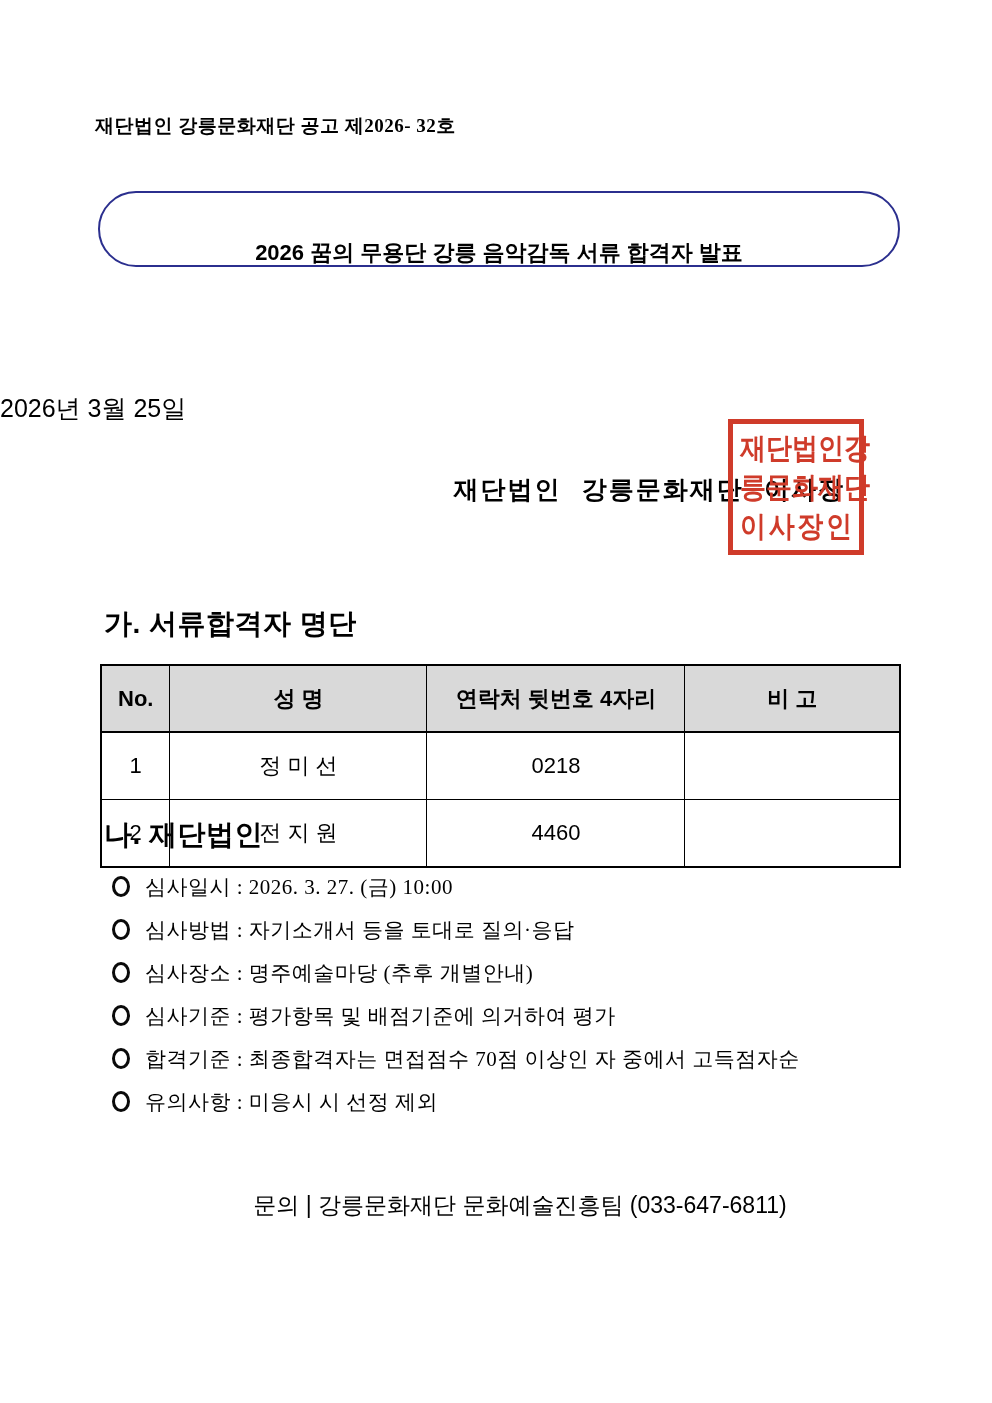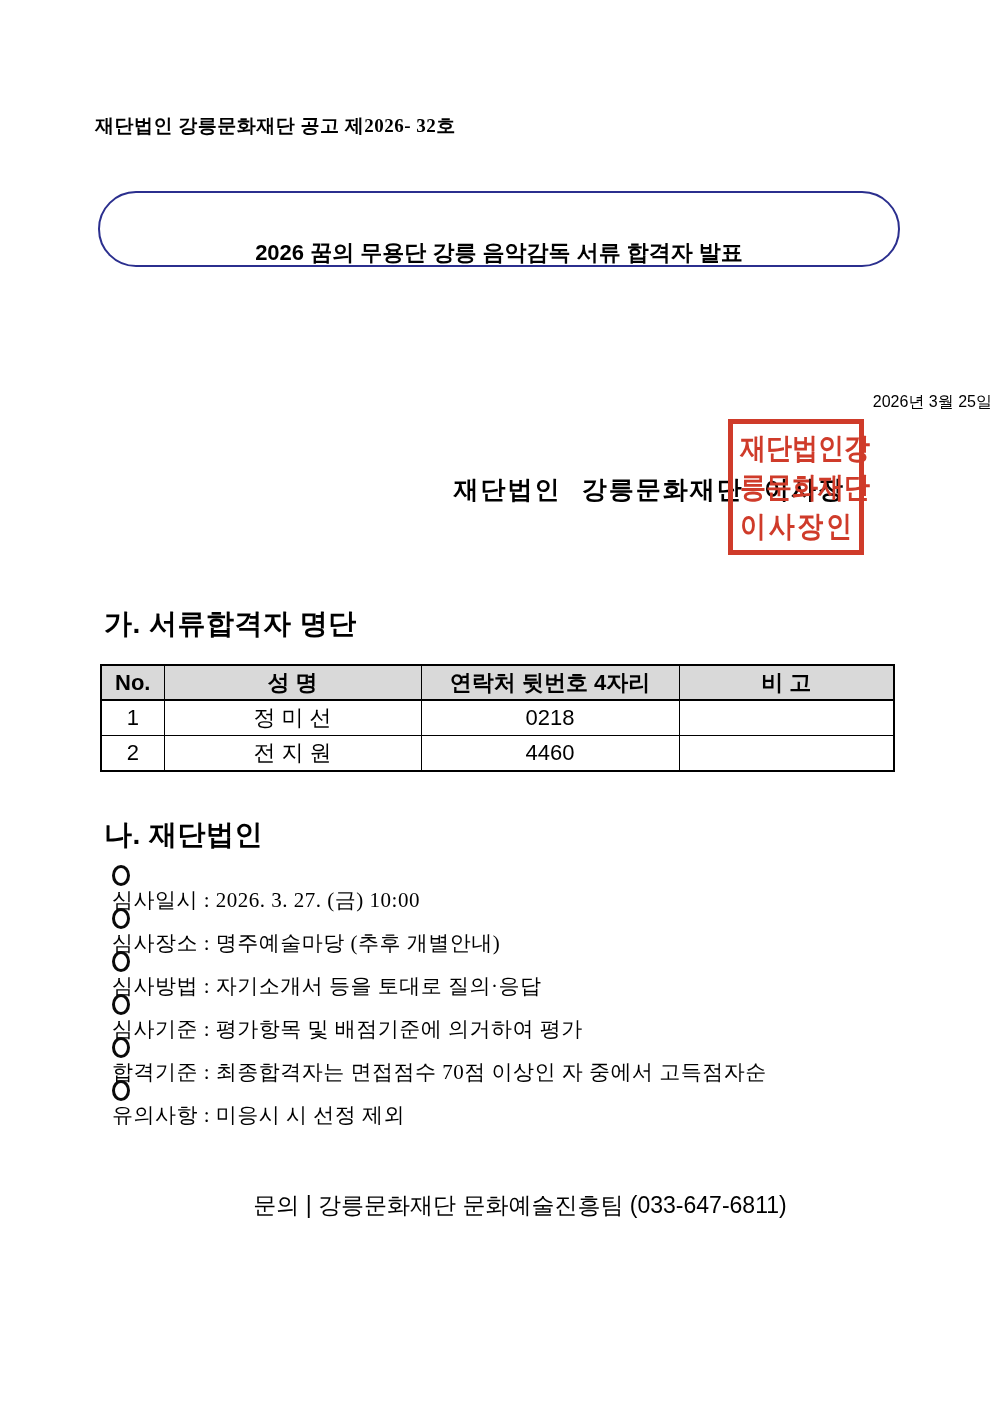--- a/index.html
+++ b/index.html
@@ -22,21 +22,21 @@
     background:#fff;
   }
   .title-box .title-text { font-weight:bold; font-size:22px; white-space:nowrap;margin-top:48px; }
 
   .intro {
     position:absolute; left:0; top:329px; width:100%;
     text-align:center; font-size:23px;
   }
   .date-line {
     position:absolute; left:0; top:392px; width:100%;
-    text-align:right; font-size:16px;
+    text-align:left; font-size:25px;
   }
 
   .signer {
     position:absolute; left:0; top:473px; width:845px; text-align:right;
     font-family:"Liberation Serif", serif; font-weight:bold; font-size:25px;
     word-spacing:12px; letter-spacing:2px; z-index:1; white-space:nowrap;
   }
 
   .seal {
     position:absolute; left:728px; top:419px; width:136px; height:136px;
@@ -56,36 +56,35 @@
   }
   .heading-a { top:605px; }
   .heading-b { top:816px; }
 
   .pass-table {
     position:absolute; left:100px; top:664px;
     border-collapse:collapse; table-layout:fixed;
     font-size:22px; border:2px solid #000;
   }
   .pass-table th, .pass-table td {
-    border:1.5px solid #000; text-align:center; padding:0; height:34px;
+    border:1.5px solid #000; text-align:center; padding:16px; height:34px;
     overflow:hidden; white-space:nowrap;
   }
   .pass-table thead th {
     background:var(--table-header-bg); font-weight:bold;
     border-bottom:2px solid #000; height:33px;
   }
 
   .interview-list {
     position:absolute; left:112px; top:865px; margin:0; padding:0; list-style:none;
   }
   .interview-list li {
-    height:43px; display:flex; align-items:flex-start;
+    height:43px; display:flex; align-items:center;
     font-family:"Liberation Serif", serif; font-size:21px; letter-spacing:0.5px;
     white-space:nowrap;
-    flex-direction:column;
   }
   .bullet {
     width:12px; height:15px; border:3px solid #0a0a0a; border-radius:50%;
     margin-right:15px; flex:none; box-sizing:content-box; background:#fff;
   }
 
   .footer {
     position:absolute; left:0; top:1190px; width:100%;
     text-align:center; font-size:23px;padding-left:24px;
   }
@@ -164,25 +163,25 @@
 
   <h2 class="section-heading heading-b">나. 재단법인</h2>
 
   <ul class="interview-list">
       <li>
         <span class="bullet"></span>
         <span class="li-text">심사일시 : 2026. 3. 27. (금) 10:00</span>
       </li>
       <li>
         <span class="bullet"></span>
-        <span class="li-text">심사장소 : 명주예술마당 (추후 개별안내)</span>
+        <span class="li-text">심사방법 : 자기소개서 등을 토대로 질의·응답</span>
       </li>
       <li>
         <span class="bullet"></span>
-        <span class="li-text">심사방법 : 자기소개서 등을 토대로 질의·응답</span>
+        <span class="li-text">심사장소 : 명주예술마당 (추후 개별안내)</span>
       </li>
       <li>
         <span class="bullet"></span>
         <span class="li-text">심사기준 : 평가항목 및 배점기준에 의거하여 평가</span>
       </li>
       <li>
         <span class="bullet"></span>
         <span class="li-text">합격기준 : 최종합격자는 면접점수 70점 이상인 자 중에서 고득점자순</span>
       </li>
       <li>

